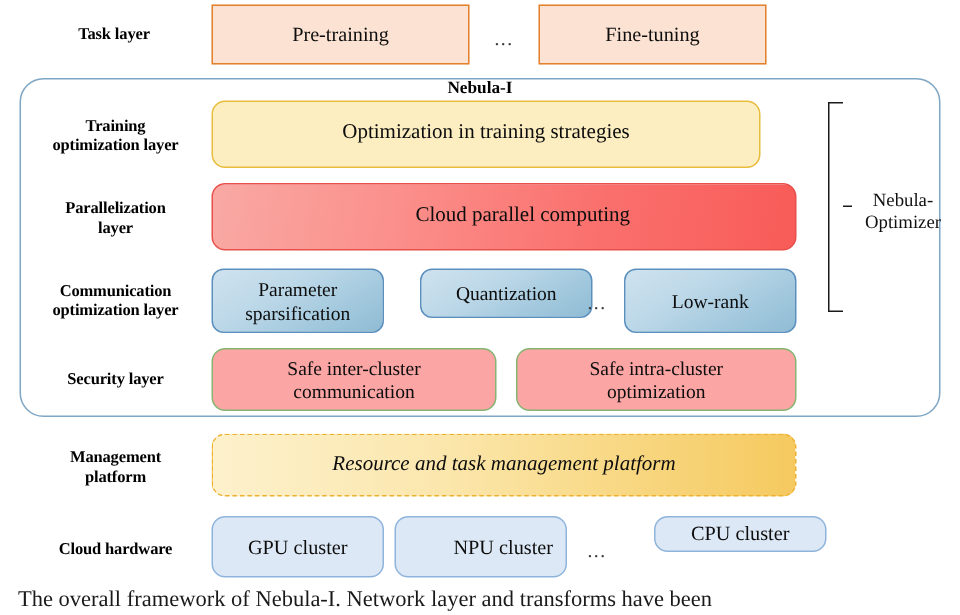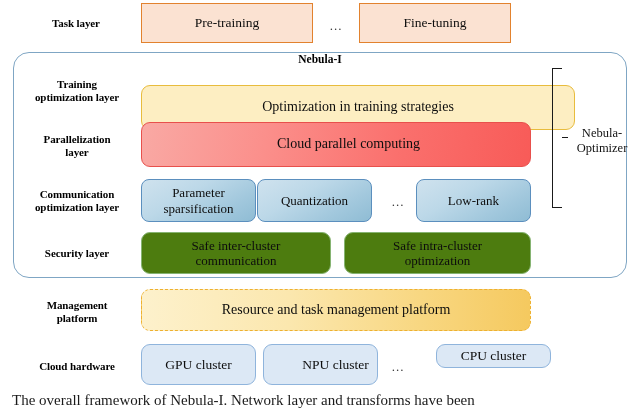--- a/index.html
+++ b/index.html
@@ -66,21 +66,21 @@
   
   .bluegrad-box{
     background:linear-gradient(150deg,#cfe2ee 0%,#bcd8e8 38%,#a2c8dd 72%,#8fbcd4 100%);
     border:1.3px solid #5b8fbe;
     border-radius:8px;
     font-size:13px;
   }
 
   
   .green-box{
-    background:#4d7c0f;
+    background:#fca5a5;
     border:1.3px solid #86b472;
     border-radius:9px;
     font-size:13px;
   }
 
   
   .gold-box{
     background:linear-gradient(90deg,#fdf1cc 0%,#fbe7ae 38%,#f8d781 72%,#f5c95f 100%);
     border:1.6px dashed #eeb02f;
     border-radius:9px;
@@ -180,41 +180,41 @@
   </div>
   <div class="dots" style="left:318px;top:18px;width:36px;">...</div>
   <div class="box task-box" style="left:359px;top:3px;width:152px;height:40px;">
     <span>Fine-tuning</span>
   </div>
 
   <div class="rowlabel" style="left:14px;top:78px;width:126px;">
     <div>Training</div>
     <div>optimization layer</div>
   </div>
-  <div class="box yellow-box" style="left:141px;top:85px;width:434px;height:45px;">
+  <div class="box yellow-box" style="left:141px;top:67px;width:366px;height:45px;">
     <span>Optimization in training strategies</span>
   </div>
 
   <div class="rowlabel" style="left:14px;top:133px;width:126px;">
     <div>Parallelization</div>
     <div>layer</div>
   </div>
   <div class="box red-box" style="left:141px;top:122px;width:390px;height:45px;">
     <span>Cloud parallel computing</span>
   </div>
 
   <div class="rowlabel" style="left:12px;top:188px;width:130px;">
     <div>Communication</div>
     <div>optimization layer</div>
   </div>
   <div class="box bluegrad-box" style="left:141px;top:179px;width:115px;height:43px;flex-direction:column;">
     <span>Parameter</span>
     <span>sparsification</span>
   </div>
-  <div class="box bluegrad-box" style="left:257px;top:179px;width:115px;height:43px;">
+  <div class="box bluegrad-box" style="left:280px;top:179px;width:115px;height:33px;">
     <span>Quantization</span>
   </div>
   <div class="dots" style="left:383px;top:194px;width:30px;">...</div>
   <div class="box bluegrad-box" style="left:416px;top:179px;width:115px;height:43px;">
     <span>Low-rank</span>
   </div>
 
   <div class="rowlabel" style="left:16px;top:247px;width:122px;">
     <span>Security layer</span>
   </div>
@@ -224,21 +224,21 @@
   </div>
   <div class="box green-box" style="left:344px;top:232px;width:187px;height:42px;flex-direction:column;">
     <span>Safe intra-cluster</span>
     <span>optimization</span>
   </div>
 
   <div class="rowlabel" style="left:14px;top:299px;width:126px;">
     <div>Management</div>
     <div>platform</div>
   </div>
-  <div class="box gold-box" style="left:141px;top:289px;width:390px;height:42px;">
+  <div class="box gold-box" style="left:141px;top:289px;width:390px;height:42px;font-style:italic;">
     <span>Resource and task management platform</span>
   </div>
 
   <div class="rowlabel" style="left:14px;top:360px;width:126px;">
     <span>Cloud hardware</span>
   </div>
   <div class="box lightblue-box" style="left:141px;top:344px;width:115px;height:41px;">
     <span>GPU cluster</span>
   </div>
   <div class="box lightblue-box" style="left:263px;top:344px;width:115px;height:41px;padding-left:30px;">

